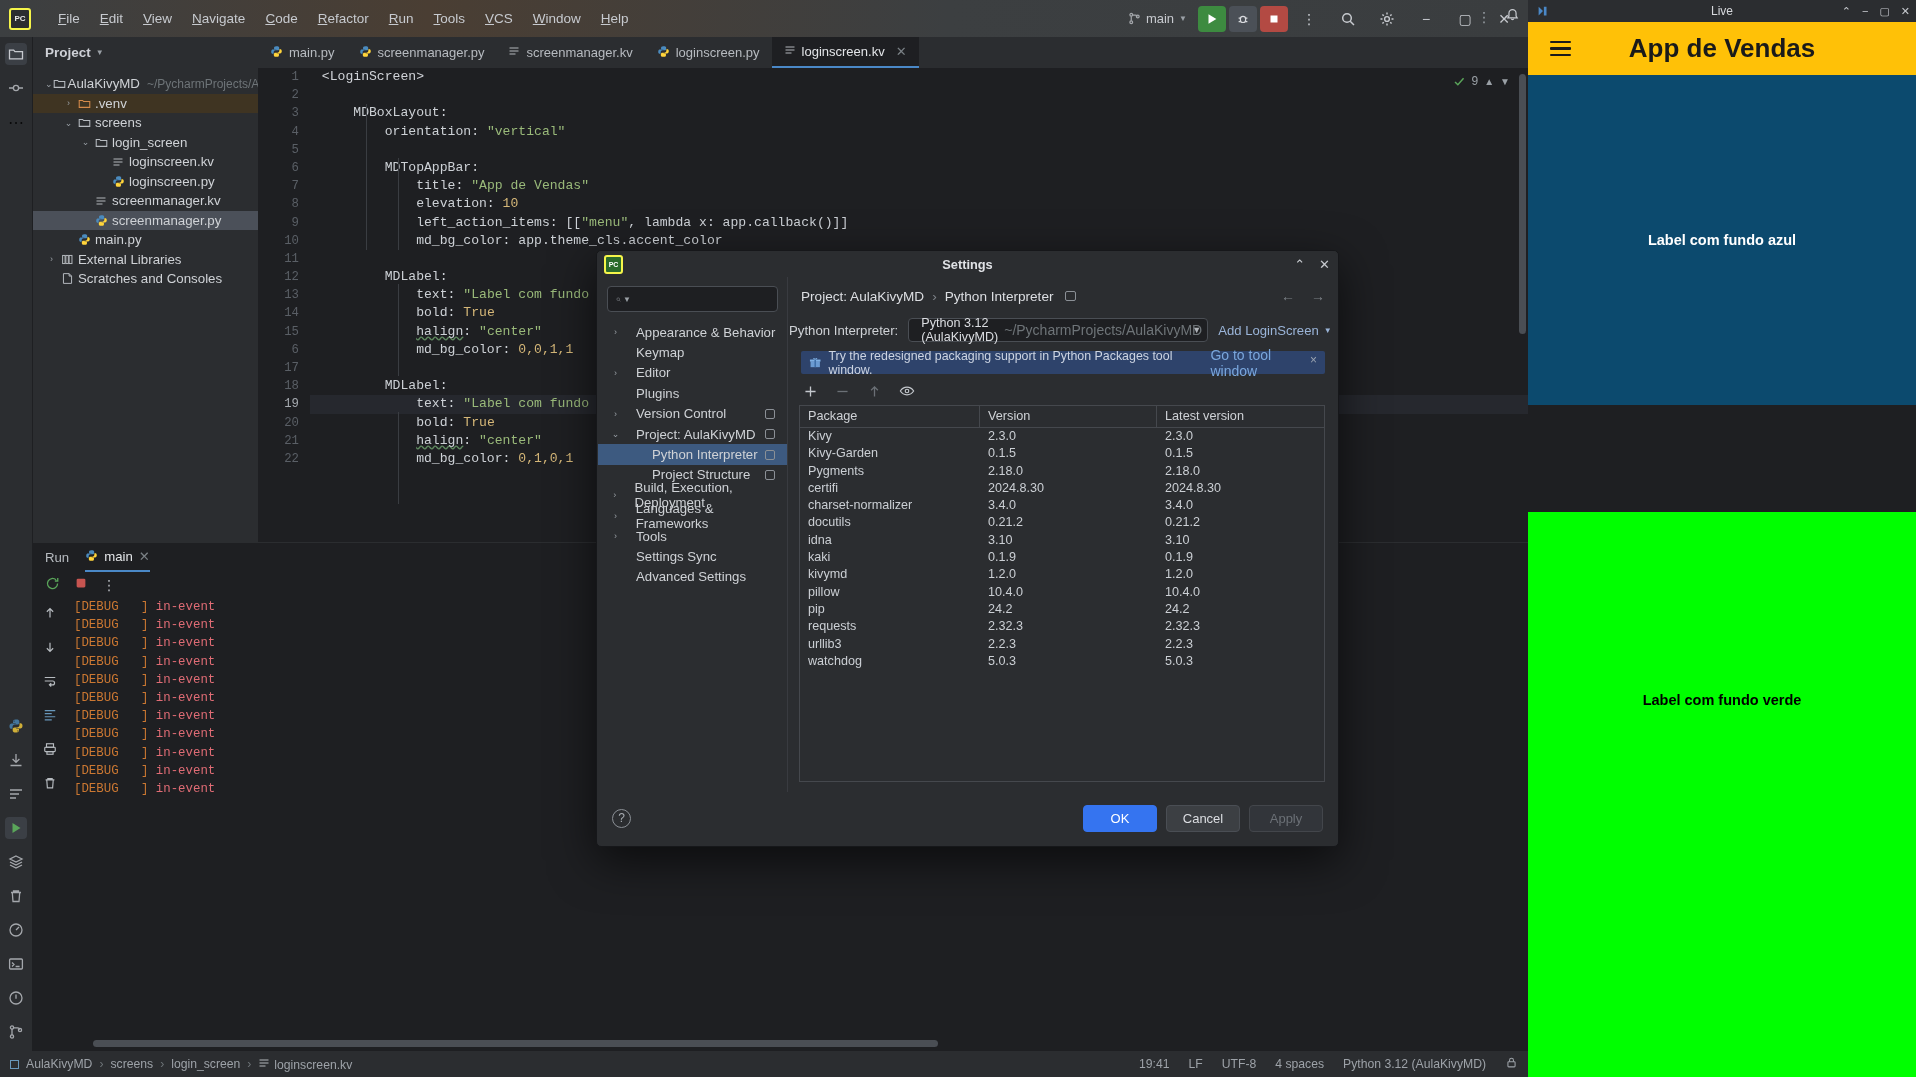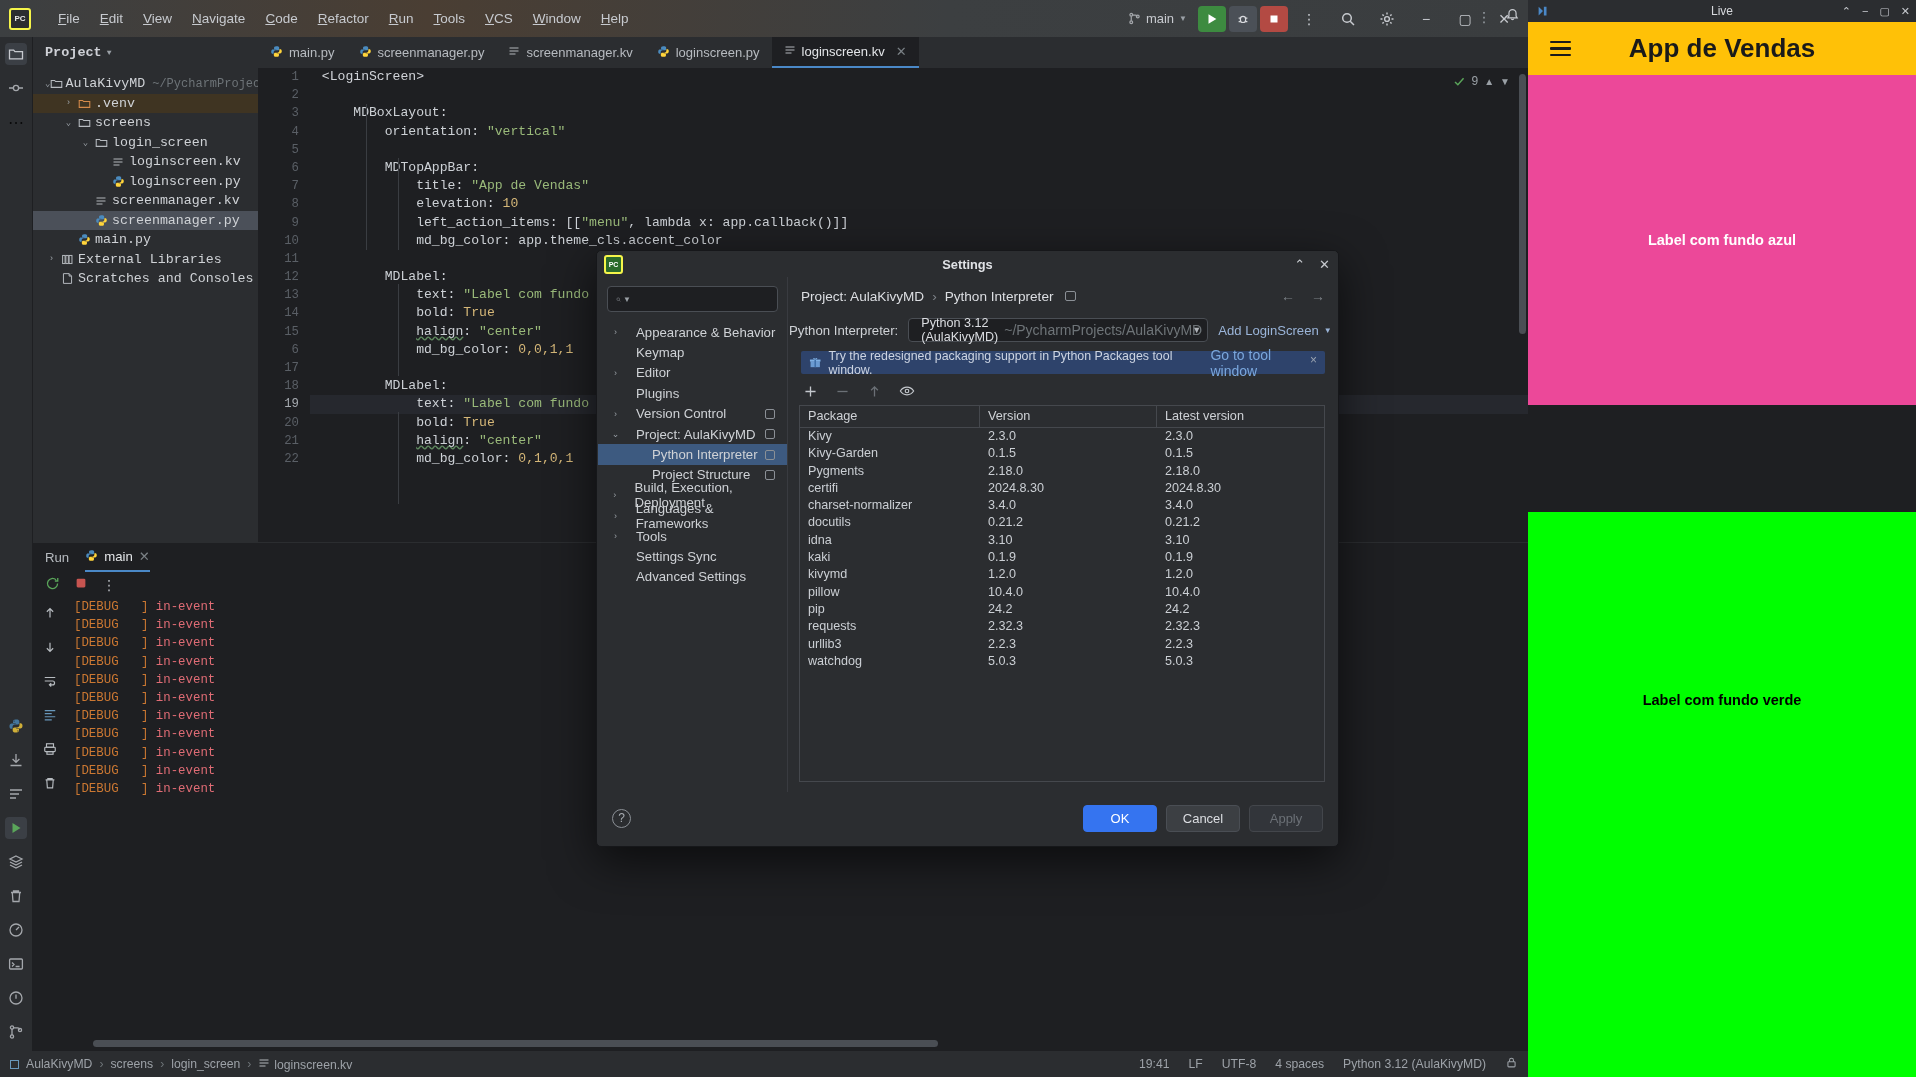--- a/index.html
+++ b/index.html
@@ -45,21 +45,21 @@
   .actbar {
     position: absolute; left: 0; top: 37px; width: 33px; bottom: 26px;
     background: #2b2d30; border-right: 1px solid #1e1f22;
     display: flex; flex-direction: column; align-items: center; padding-top: 6px; gap: 12px;
   }
   .actbar .ico { width: 22px; height: 22px; display:flex; align-items:center; justify-content:center; opacity:.78; }
   .actbar .ico.sel { background:#3b3f45; border-radius:4px; opacity:1; }
   .actbar .spacer { flex: 1; }
 
   
-  .projpanel { position: absolute; left: 33px; top: 37px; width: 225px; height: 622px; background: #2b2d30; font-family: Liberation Mono, monospace; }
+  .projpanel { position: absolute; left: 33px; top: 37px; width: 225px; height: 622px; background: #2b2d30; }
   .proj-head { height: 31px; display: flex; align-items: center; padding-left: 12px; gap: 5px; }
   .proj-head .t { font-size: 13.5px; color: #ced0d6; font-weight: 600; }
   .tree { padding-top: 6px; font-size: 13.3px; color: #cfd2d6; }
   .row { display: flex; align-items: center; height: 19.5px; padding-left: 12px; white-space: nowrap; }
   .row.venv { background: #3f3422; }
   .row.sel { background: #4b5059; }
   .arrow { width: 13px; font-size: 9px; color: #9aa0a6; display:flex; align-items:center; justify-content:center; }
   .arrow.none { visibility: hidden; }
   .ficon { width: 18px; display: flex; align-items: center; justify-content: center; }
   .lbl { margin-left: 2px; }
@@ -111,21 +111,21 @@
   .kivy { position: absolute; left: 1528px; top: 0; width: 388px; height: 1077px; background: #2b2d30; }
   .kivy-title { height: 22px; background: #2b2d30; display:flex; align-items:center; justify-content:center; position:relative; }
   .kivy-title .ttl { font-size: 12px; color: #d6d8dc; }
   .kivy-title .lico { position:absolute; left:8px; top:4px; width:14px; height:14px; }
   .kivy-title .wc { position:absolute; right:6px; top:0; height:22px; display:flex; align-items:center; gap:11px; color:#c7cacf; font-size:11px; }
   .kivy-body { position:absolute; left:0; top:22px; width:388px; bottom:0; background:#1e1f22; }
   .appbar { height: 53px; background: #ffc107; display:flex; align-items:center; position:relative; }
   .appbar .burger { margin-left: 22px; width: 21px; }
   .appbar .burger span { display:block; height:2.6px; background:#1a1a1a; margin:4px 0; border-radius:1px; }
   .appbar .title { position:absolute; left: 0; right:0; text-align:center; font-size: 26px; font-weight: 700; color: #1a1a1a; }
-  .blue-label { height: 330px; background: #ec4899; display:flex; align-items:center; justify-content:center; }
+  .blue-label { height: 330px; background: #0c4a6e; display:flex; align-items:center; justify-content:center; }
   .blue-label span { color:#fff; font-size:14.5px; font-weight:700; }
   .green-label { position:absolute; left:0; top: 490px; width:388px; bottom:0; background: #00ff00; display:flex; align-items:flex-start; justify-content:center; padding-top: 180px; }
   .green-label span { color:#000; font-size:14.5px; font-weight:700; }
   .kivy-gap { height: 107px; background:#1e1f22; }
 
   
   .dlg {
     position: absolute; left: 596px; top: 250px; width: 743px; height: 597px;
     background: #2b2d30; border: 1px solid #16171a; border-radius: 5px;
     box-shadow: 0 14px 46px rgba(0,0,0,.62);

